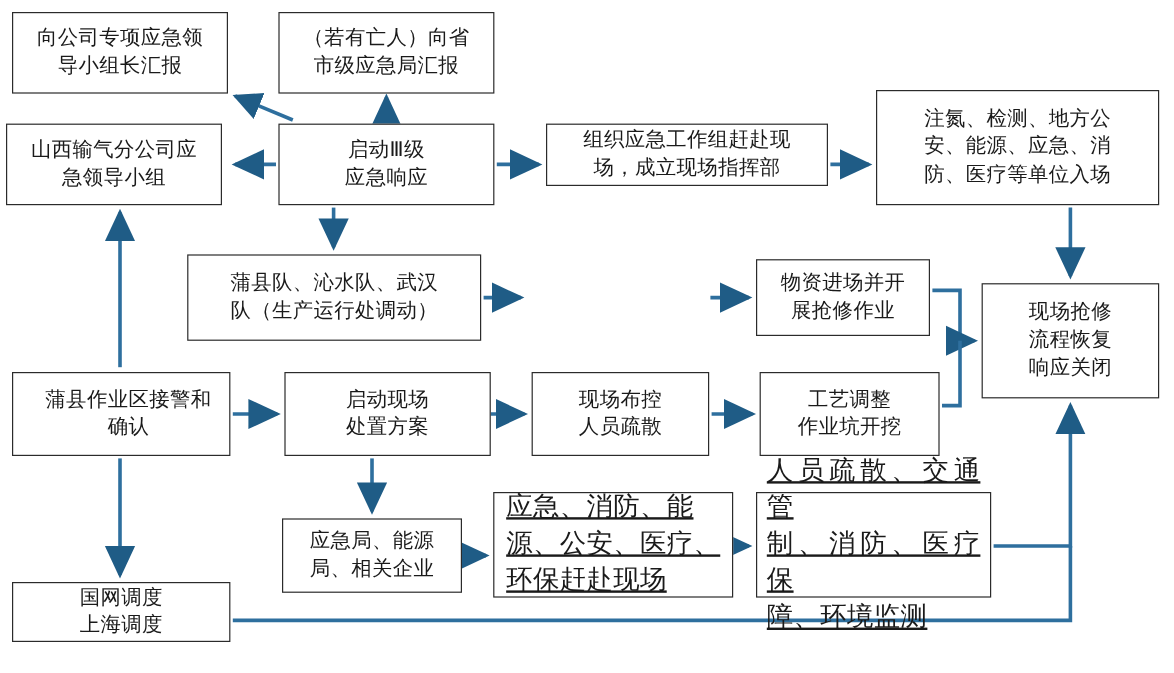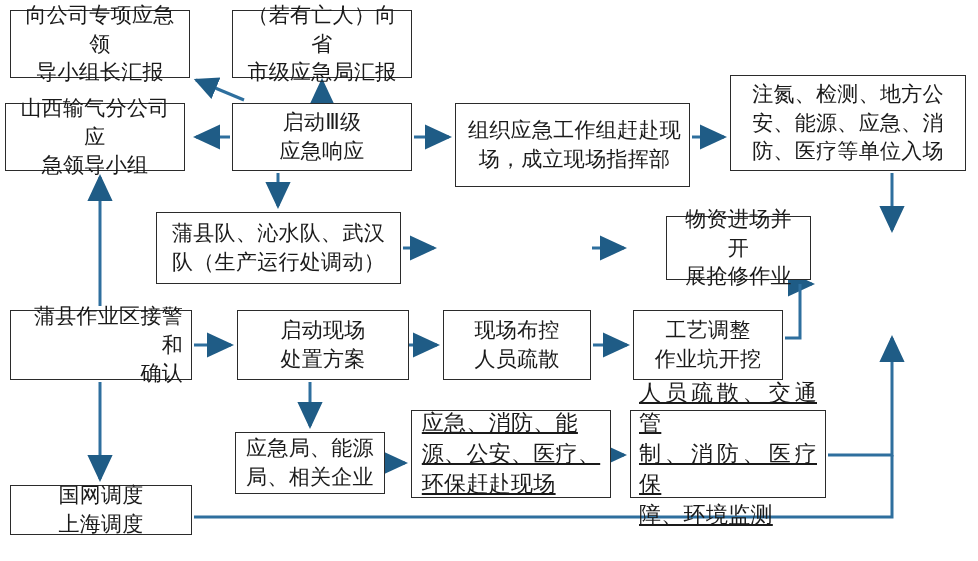--- a/index.html
+++ b/index.html
@@ -27,32 +27,32 @@
     color: #1a1a1a;
     line-height: 1.38;
     letter-spacing: 0.3px;
     z-index: 3;
   }
   .node .txt {
     display: block;
     padding: 0 8px;
     white-space: pre-line;
   }
-  .node.left .txt { text-align: right; margin-left: 12px; }
+  .node.left .txt { text-align: center; margin-left: 12px; }
   .node.just .txt { text-align: justify; text-align-last: left; }
   .edges {
     position: absolute;
     left: 0;
     top: 0;
     width: 978px;
     height: 561px;
     z-index: 1;
     pointer-events: none;
   }
-  .f17 { font-size: 21px; }
+  .f17 { font-size: 17px; }
   .f16 { font-size: 22px; text-decoration: underline; }
 </style>
 </head>
 <body>
 
 <div id="canvas">
 
   <svg class="edges" viewBox="0 0 978 561" width="978" height="561" xmlns="http://www.w3.org/2000/svg">
     <defs>
       <marker id="ah" markerWidth="9" markerHeight="9" refX="7.2" refY="4.5" orient="auto" markerUnits="strokeWidth">
@@ -118,36 +118,41 @@
 市级应急局汇报</span>
   </div>
   <div class="node f17" id="n3" style="left: 5px; top: 103px; width: 180px; height: 68px;">
     <span class="txt">山西输气分公司应
 急领导小组</span>
   </div>
   <div class="node f17" id="n4" style="left: 232px; top: 103px; width: 180px; height: 68px;">
     <span class="txt">启动Ⅲ级
 应急响应</span>
   </div>
-  <div class="node f17" id="n5" style="left: 455px; top: 103px; width: 235px; height: 84px; justify-content: flex-end;">
+  <div class="node f17" id="n5" style="left: 455px; top: 103px; width: 235px; height: 52px;">
     <span class="txt">组织应急工作组赶赴现
 场，成立现场指挥部</span>
   </div>
   <div class="node f17" id="n6" style="left: 730px; top: 75px; width: 236px; height: 96px;">
     <span class="txt">注氮、检测、地方公
 安、能源、应急、消
 防、医疗等单位入场</span>
   </div>
   <div class="node f17" id="n7" style="left: 156px; top: 212px; width: 245px; height: 72px;">
     <span class="txt">蒲县队、沁水队、武汉
 队（生产运行处调动）</span>
   </div>
-  <div class="node f17" id="n9" style="left: 630px; top: 216px; width: 145px; height: 64px; margin-left: 36px;">
+  <div class="node f17" id="n9" style="left: 630px; top: 216px; width: 145px; height: 64px;">
     <span class="txt">物资进场并开
 展抢修作业</span>
+  </div>
+  <div class="node f17" id="n10" style="left: 818px; top: 236px; width: 148px; height: 96px;">
+    <span class="txt">现场抢修
+流程恢复
+响应关闭</span>
   </div>
   <div class="node f17 left" id="n11" style="left: 10px; top: 310px; width: 182px; height: 70px;">
     <span class="txt">蒲县作业区接警和
 确认</span>
   </div>
   <div class="node f17" id="n12" style="left: 237px; top: 310px; width: 172px; height: 70px;">
     <span class="txt">启动现场
 处置方案</span>
   </div>
   <div class="node f17" id="n14" style="left: 633px; top: 310px; width: 150px; height: 70px;">

